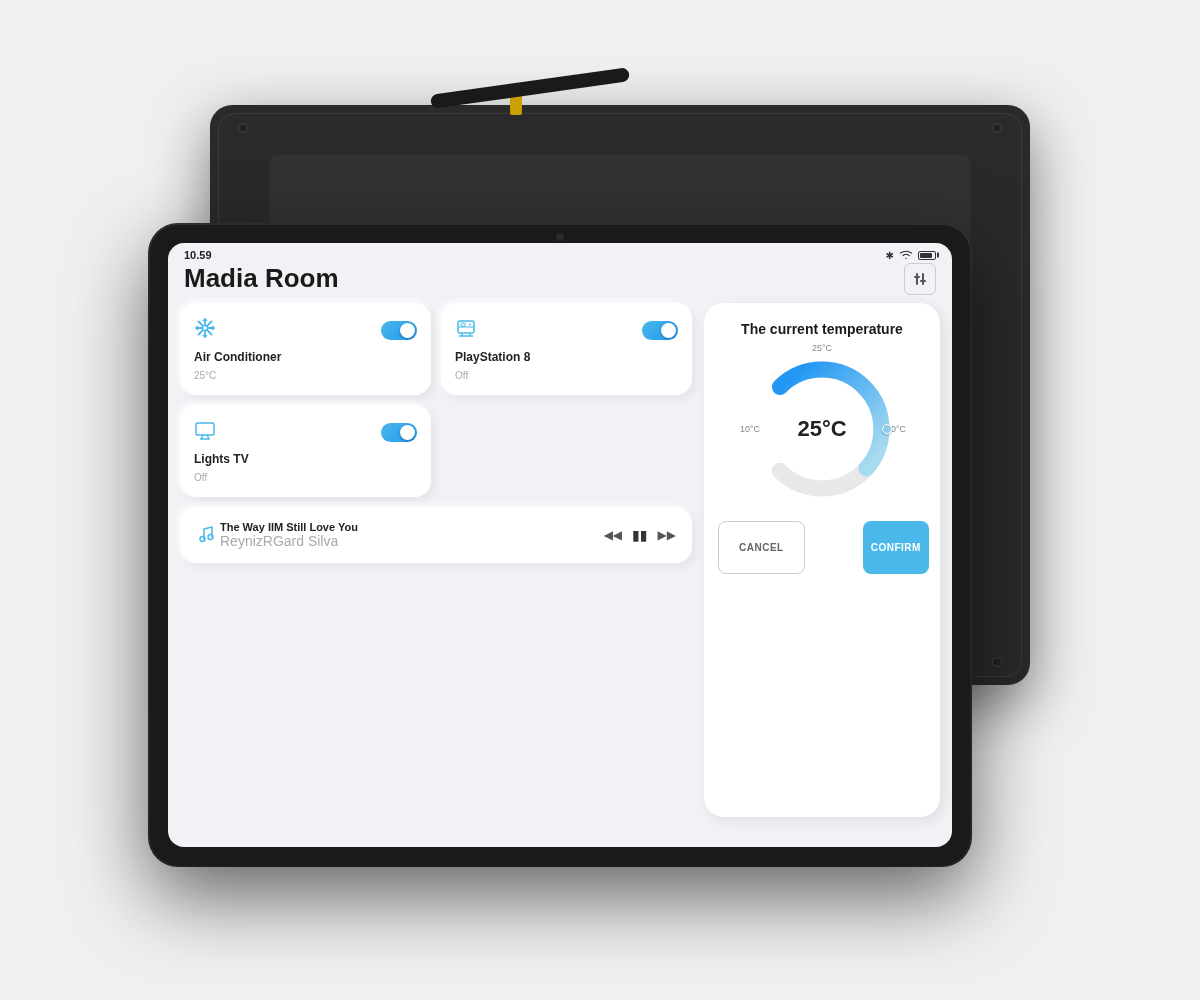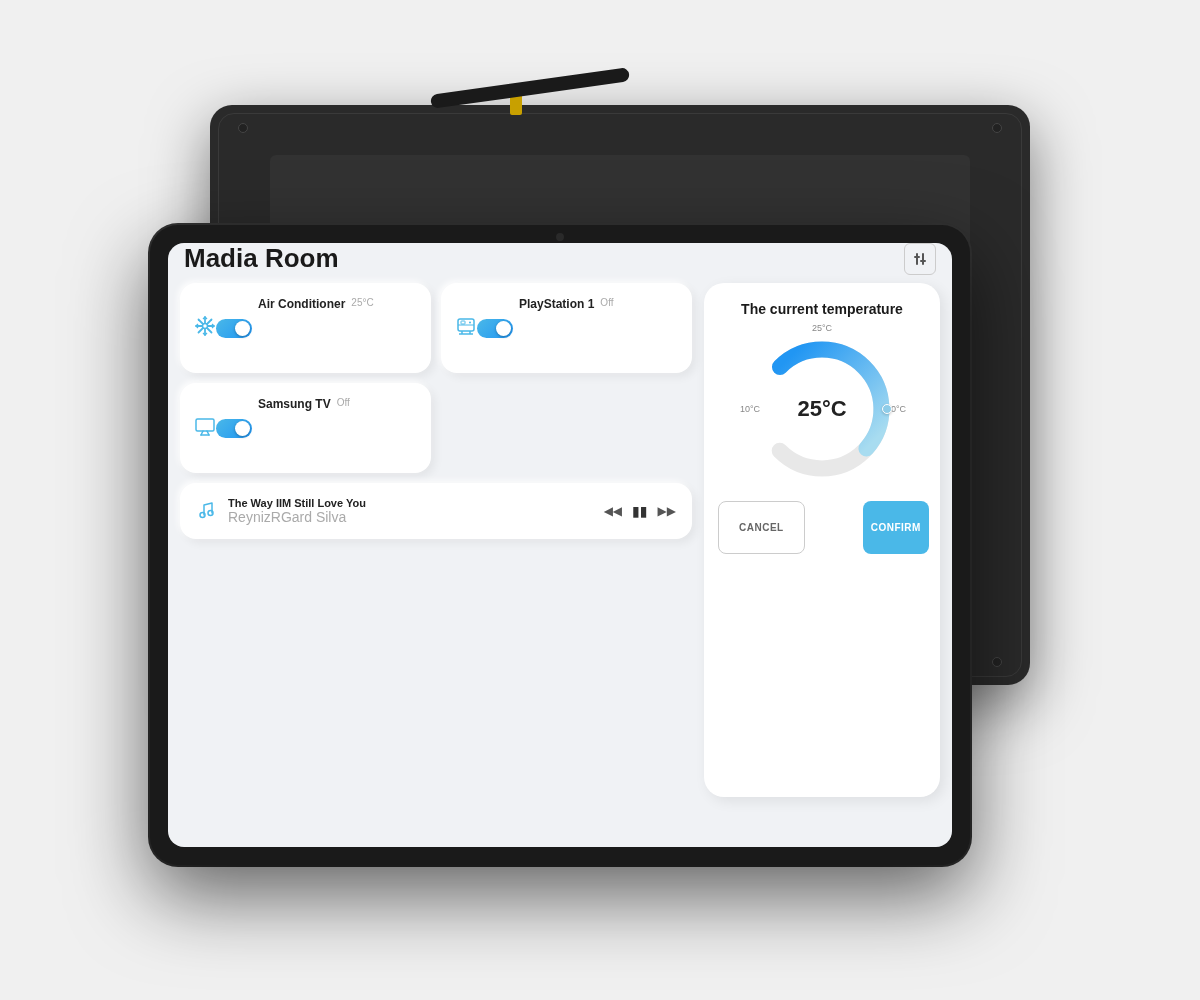--- a/index.html
+++ b/index.html
@@ -231,21 +231,21 @@
       grid-template-columns: 1fr 1fr;
       gap: 10px;
     }
 
     .device-card {
       background: #fff;
       border-radius: 16px;
       padding: 14px;
       box-shadow: 4px 4px 10px rgba(0,0,0,0.06), -2px -2px 6px rgba(255,255,255,0.9);
       display: flex;
-      flex-direction: row;
+      flex-direction: column;
       gap: 6px;
       min-height: 90px;
     }
 
     .card-top {
       display: flex;
       justify-content: space-between;
       align-items: center;
     }
 
@@ -289,21 +289,21 @@
     }
 
     
     .music-card {
       background: #fff;
       border-radius: 16px;
       padding: 14px 16px;
       box-shadow: 4px 4px 10px rgba(0,0,0,0.06), -2px -2px 6px rgba(255,255,255,0.9);
       display: flex;
       align-items: center;
-      gap: 12px;
+      gap: 4px;
     }
 
     .music-icon {
       font-size: 18px;
       color: #4ab8e8;
       min-width: 20px;
     }
 
     .music-info {
       flex: 1;
@@ -459,20 +459,41 @@
       <div class="inner-panel-dot" style="top:50%;left:50%;transform:translate(-50%,-50%);"></div>
       <div class="inner-panel-dot" style="top:50%;left:25%;transform:translate(-50%,-50%);"></div>
       <div class="inner-panel-dot" style="top:50%;right:20%;transform:translateY(-50%);"></div>
     </div>
   </div>
 
   <div class="tablet-front">
     <div class="camera"></div>
     <div class="tablet-screen">
 
+      <div class="status-bar">
+        <span class="time">10.59</span>
+        <div class="status-icons">
+
+          <span class="status-icon">✱</span>
+
+          <span class="wifi-icon status-icon">
+            <svg width="14" height="10" viewBox="0 0 14 10">
+              <path d="M7 8.5 L8 10 L6 10 Z" fill="#333"></path>
+              <path d="M4 6.5 Q7 4 10 6.5" stroke="#333" stroke-width="1.2" fill="none" stroke-linecap="round"></path>
+              <path d="M1.5 4 Q7 0.5 12.5 4" stroke="#333" stroke-width="1.2" fill="none" stroke-linecap="round"></path>
+            </svg>
+          </span>
+
+          <div class="battery-icon">
+            <div class="battery-body">
+              <div class="battery-fill"></div>
+            </div>
+          </div>
+        </div>
+      </div>
 
       <div class="room-header">
         <h1 class="room-title">Madia Room</h1>
         <button class="settings-icon-btn">
           <svg width="16" height="16" viewBox="0 0 16 16" fill="none">
             <rect x="4" y="2" width="2" height="12" rx="1" fill="#555"></rect>
             <rect x="10" y="2" width="2" height="12" rx="1" fill="#555"></rect>
             <rect x="2" y="5" width="6" height="2" rx="1" fill="#555"></rect>
             <rect x="8" y="9" width="6" height="2" rx="1" fill="#555"></rect>
           </svg>
@@ -522,40 +543,40 @@
                     <circle cx="15" cy="7.5" r="1" fill="#4ab8e8"></circle>
                     <line x1="7" y1="16" x2="7" y2="19" stroke="#4ab8e8" stroke-width="1.5"></line>
                     <line x1="15" y1="16" x2="15" y2="19" stroke="#4ab8e8" stroke-width="1.5"></line>
                     <line x1="4" y1="19" x2="18" y2="19" stroke="#4ab8e8" stroke-width="1.5"></line>
                   </svg>
                 </span>
                 <div class="toggle on">
                   <div class="toggle-knob"></div>
                 </div>
               </div>
-              <div class="device-name">PlayStation 1</div>
+              <div class="device-name">PlayStation 8</div>
               <div class="device-status">Off</div>
             </div>
 
 
             <div class="device-card">
               <div class="card-top">
                 <span class="device-icon">
                   <svg width="22" height="22" viewBox="0 0 22 22" fill="none">
                     <rect x="2" y="4" width="18" height="12" rx="1.5" stroke="#4ab8e8" stroke-width="1.5" fill="none"></rect>
                     <line x1="9" y1="16" x2="7" y2="20" stroke="#4ab8e8" stroke-width="1.5" stroke-linecap="round"></line>
                     <line x1="13" y1="16" x2="15" y2="20" stroke="#4ab8e8" stroke-width="1.5" stroke-linecap="round"></line>
                     <line x1="7" y1="20" x2="15" y2="20" stroke="#4ab8e8" stroke-width="1.5" stroke-linecap="round"></line>
                   </svg>
                 </span>
                 <div class="toggle on">
                   <div class="toggle-knob"></div>
                 </div>
               </div>
-              <div class="device-name">Samsung TV</div>
+              <div class="device-name">Lights TV</div>
               <div class="device-status">Off</div>
             </div>
           </div>
 
           <div class="music-card">
             <span class="music-icon">
               <svg width="20" height="20" viewBox="0 0 20 20" fill="none">
                 <path d="M8 16 L8 6 L16 4 L16 14" stroke="#4ab8e8" stroke-width="1.5" fill="none" stroke-linecap="round" stroke-linejoin="round"></path>
                 <circle cx="6.5" cy="16" r="2.5" stroke="#4ab8e8" stroke-width="1.5" fill="none"></circle>
                 <circle cx="14.5" cy="14" r="2.5" stroke="#4ab8e8" stroke-width="1.5" fill="none"></circle>

